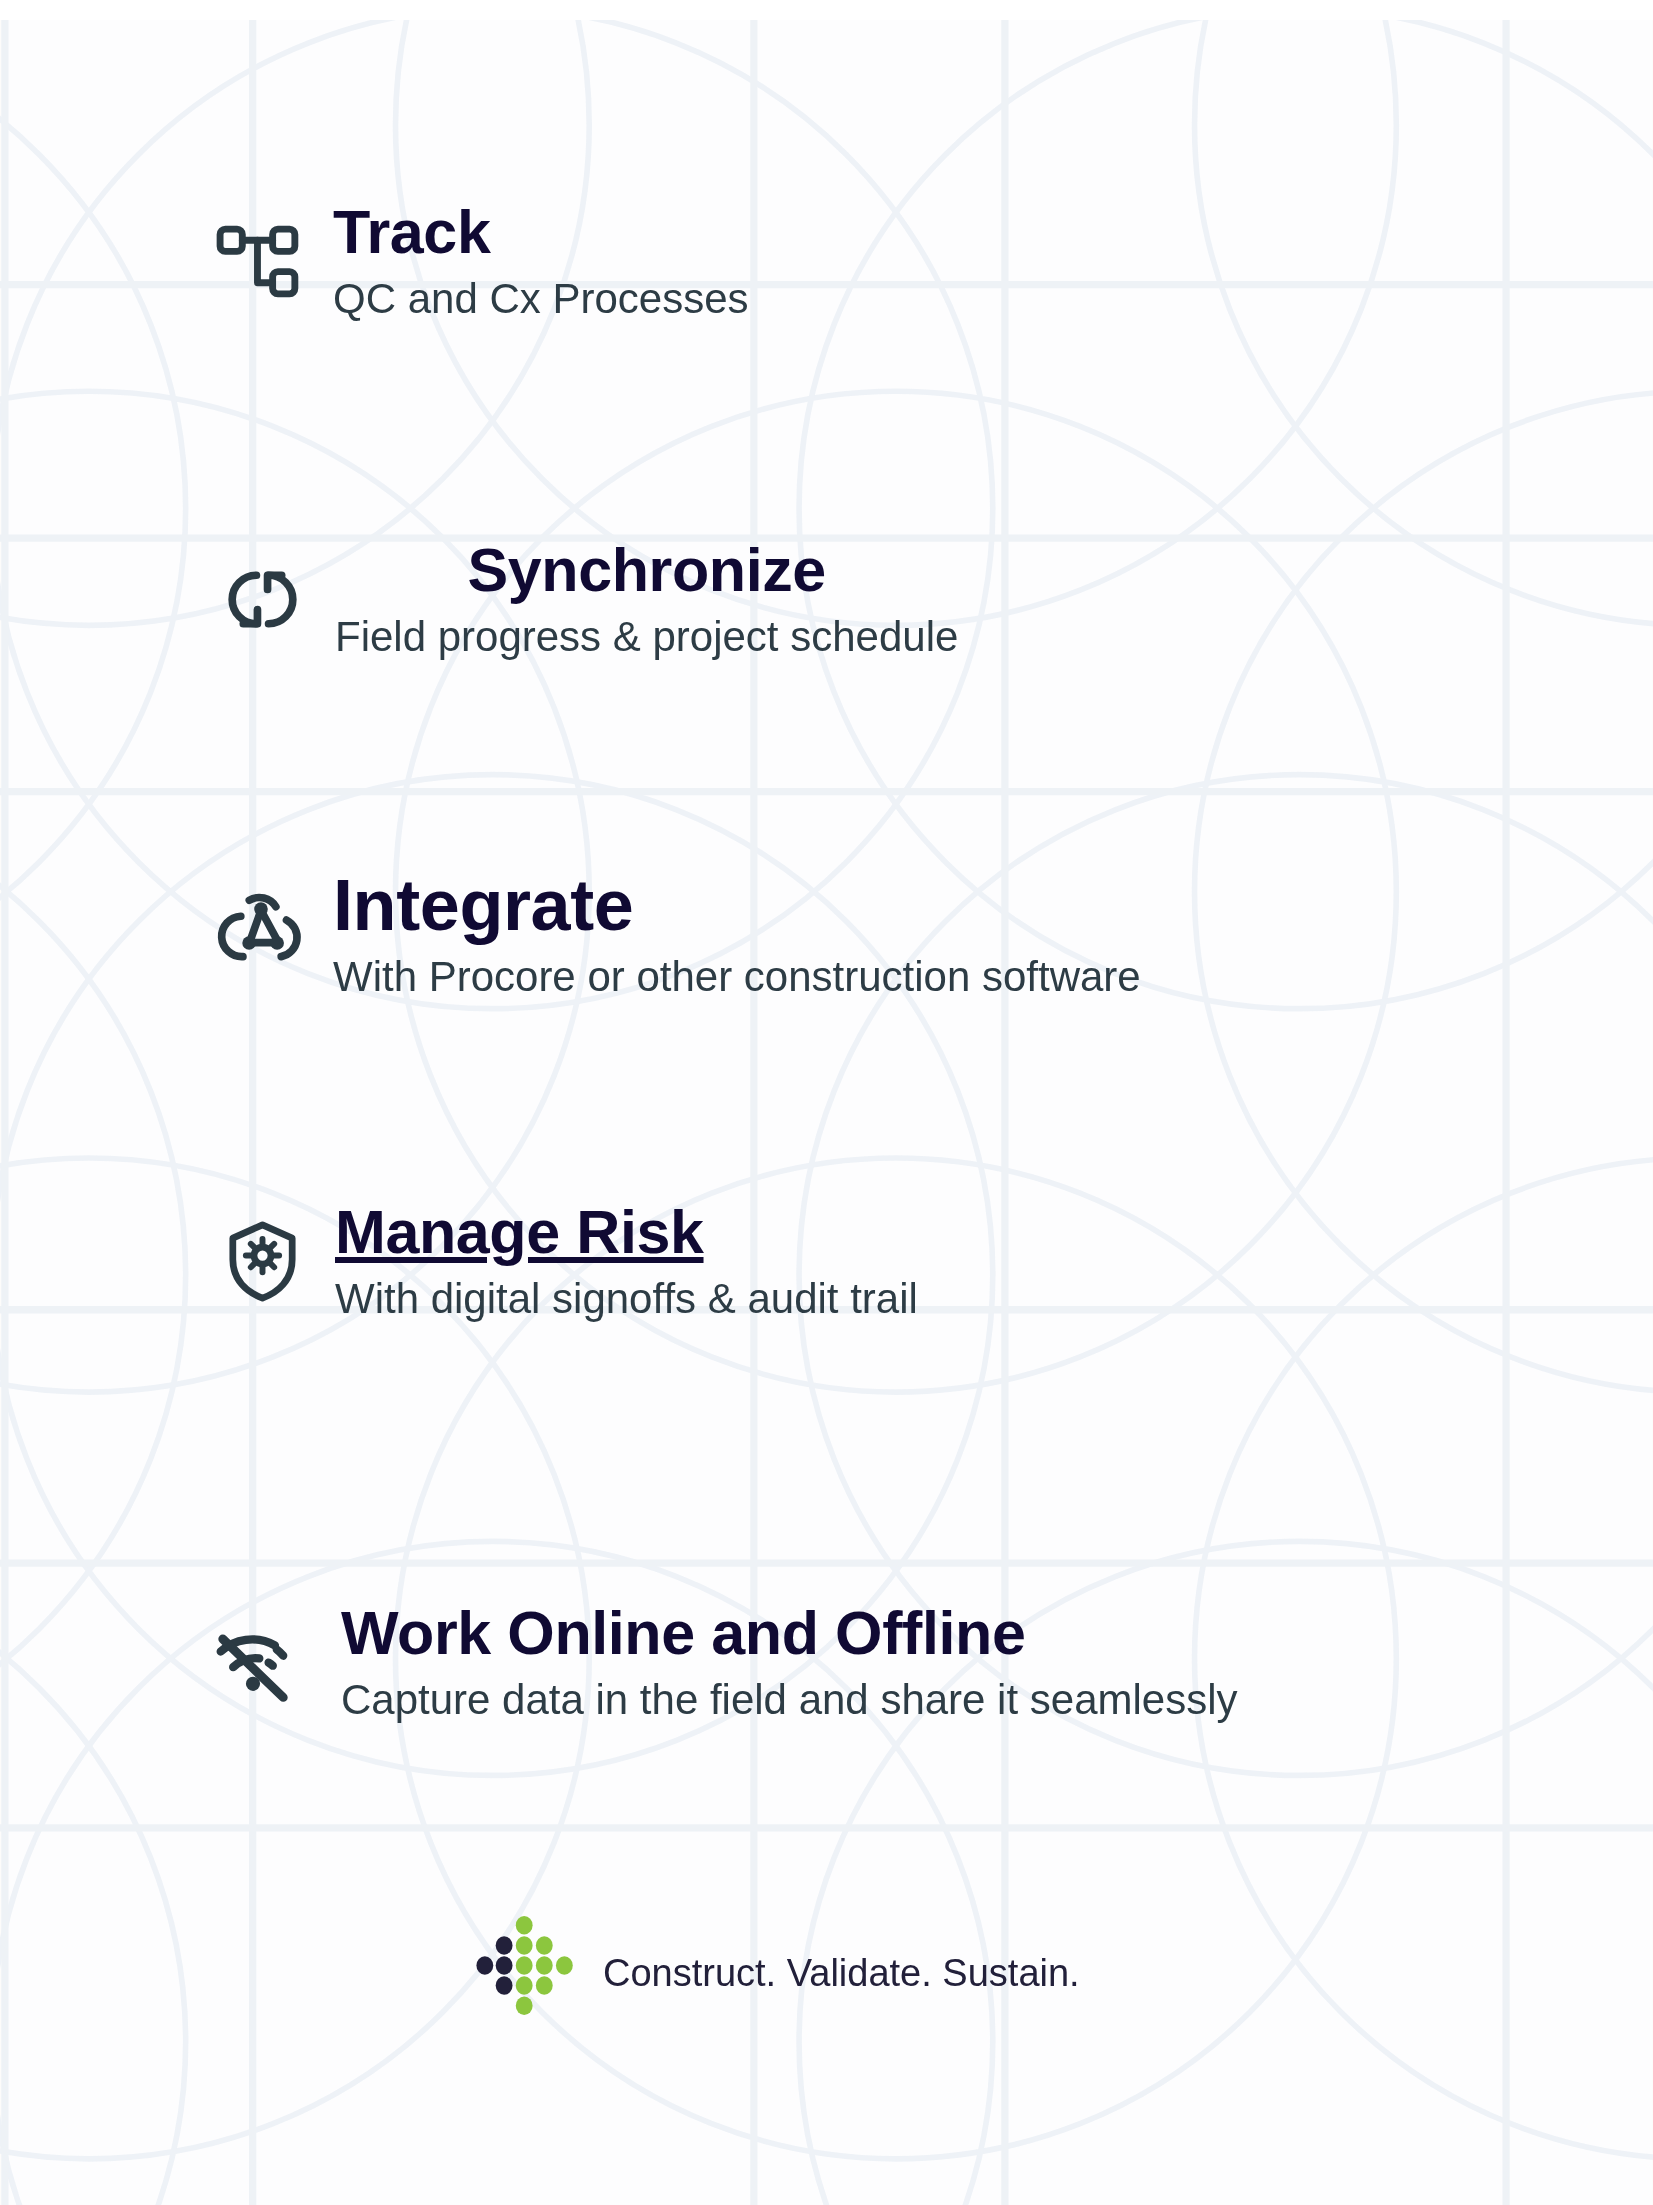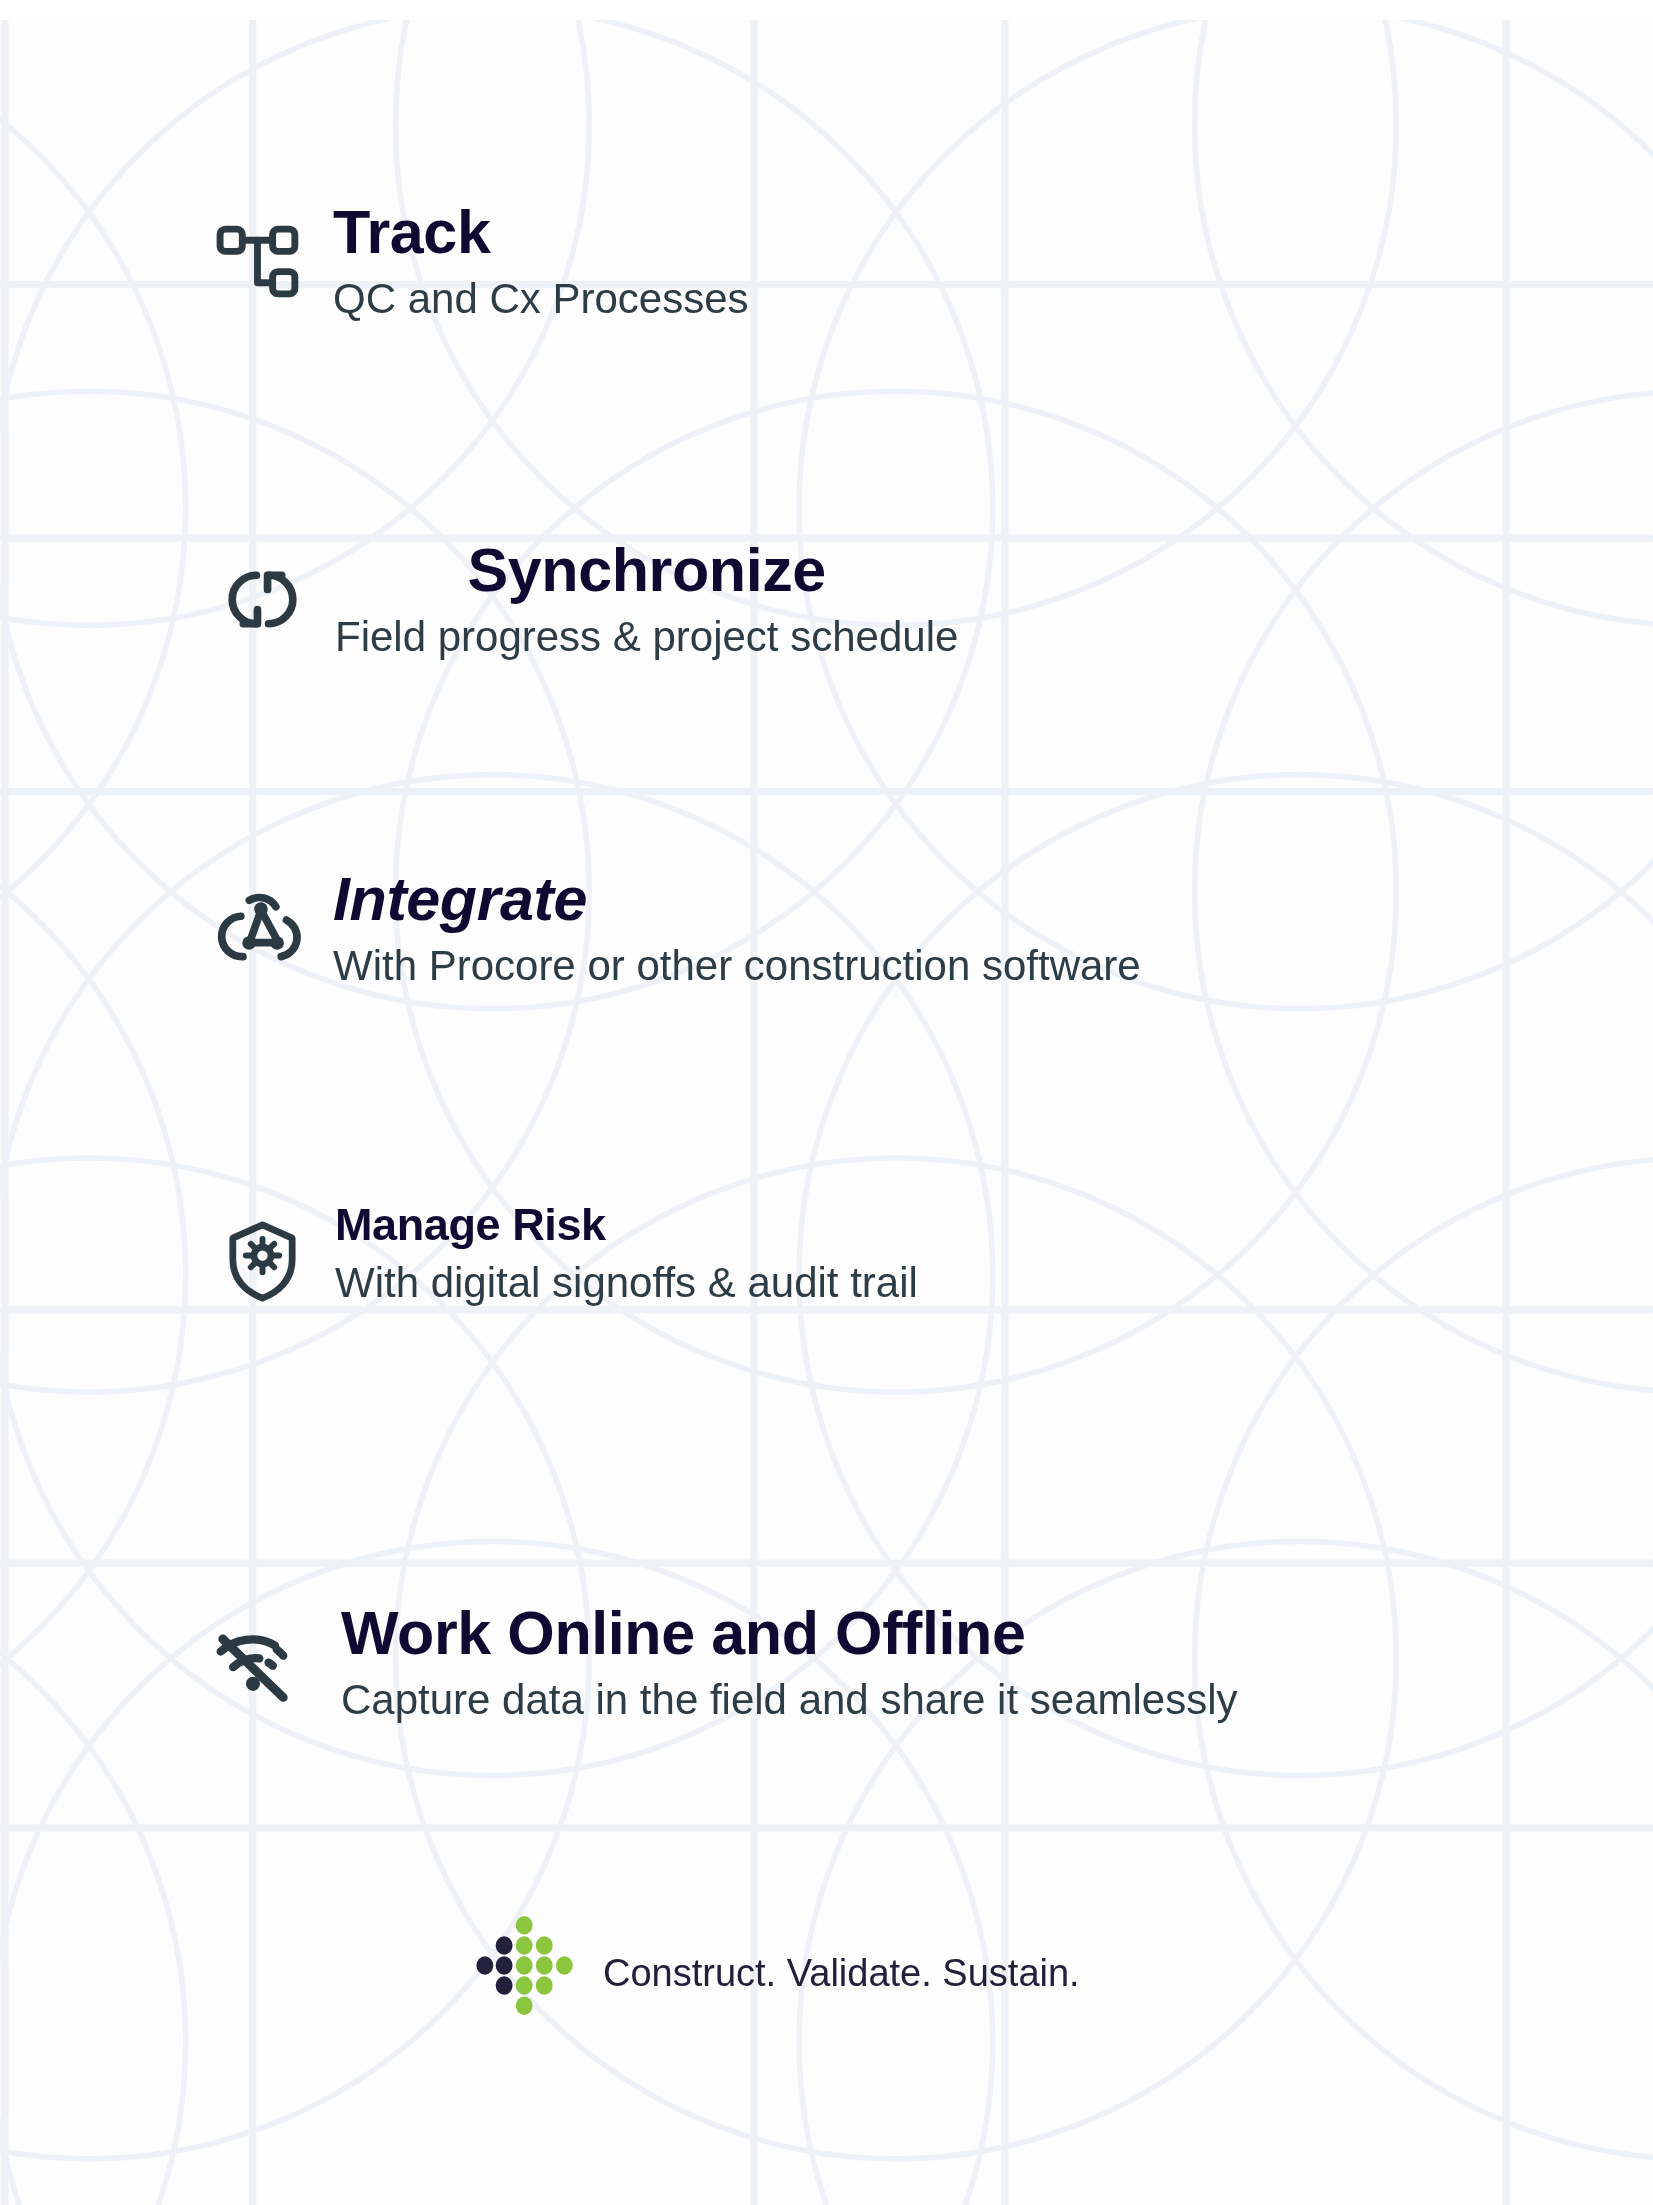--- a/index.html
+++ b/index.html
@@ -82,25 +82,25 @@
   
   #feature-track      { left: 206px;  top: 187px;  }
   #feature-track .feature-title { font-size: 61px; }
   #feature-track .feature-sub   { font-size: 42px; }
 
   #feature-sync       { left: 208px;  top: 525px; text-align: center;  }
   #feature-sync .feature-title  { font-size: 61px; }
   #feature-sync .feature-sub    { font-size: 42px; }
 
   #feature-integrate  { left: 206px;  top: 854px; }
-  #feature-integrate .feature-title { font-size: 61px; font-style: italic; }
+  #feature-integrate .feature-title { font-size: 72px; }
   #feature-integrate .feature-sub   { font-size: 42px; }
 
   #feature-risk       { left: 208px;  top: 1187px; }
-  #feature-risk .feature-title  { font-size: 45px; }
+  #feature-risk .feature-title  { font-size: 61px; text-decoration: underline; }
   #feature-risk .feature-sub    { font-size: 42px; }
 
   #feature-offline    { left: 198px;  top: 1588px; gap: 16px; }
   #feature-offline .feature-title { font-size: 61px; }
   #feature-offline .feature-sub   { font-size: 42px; }
 
   
   #logo {
     position: absolute;
     left: 476px;

